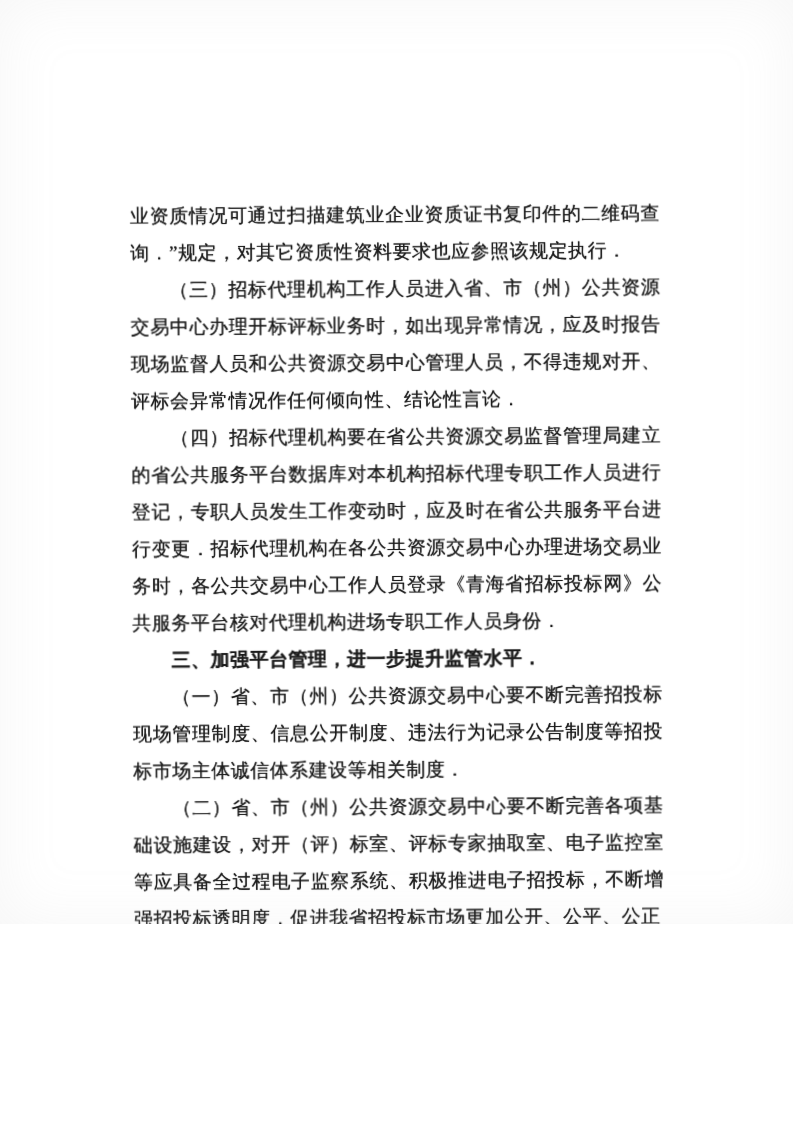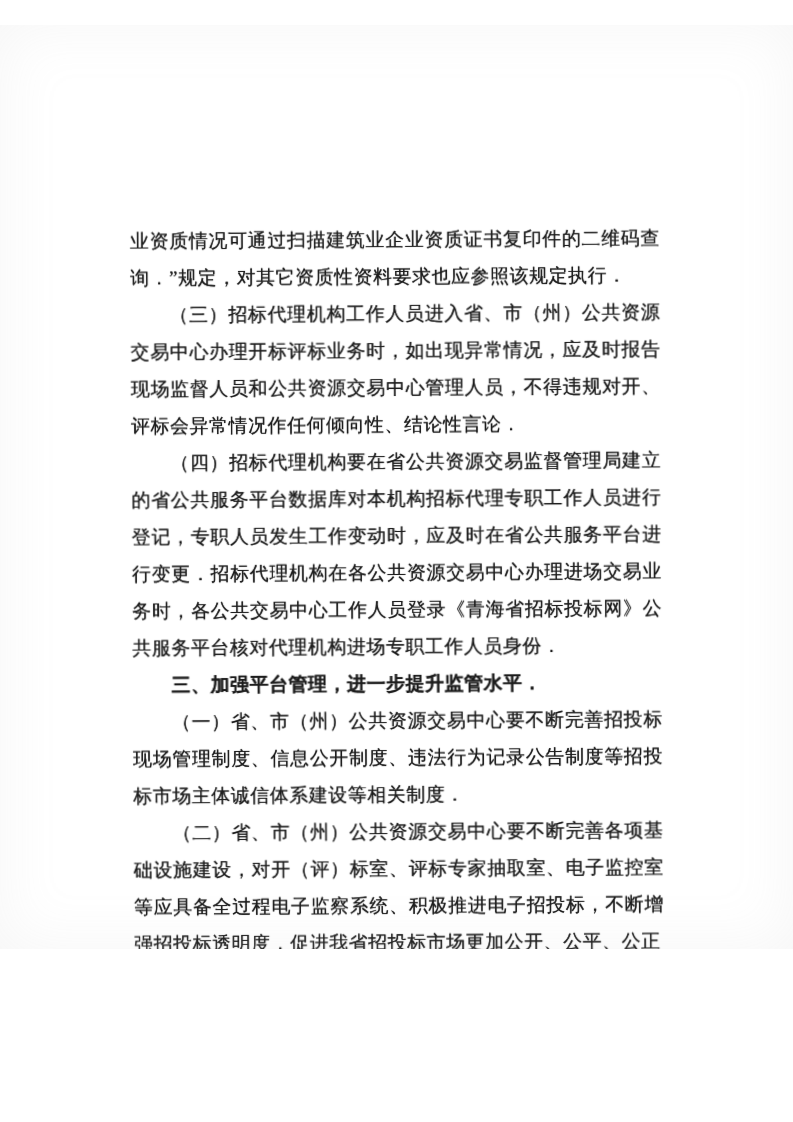--- a/index.html
+++ b/index.html
@@ -8,21 +8,20 @@
     padding: 0;
     background: #ffffff;
   }
   .page {
     position: relative;
     width: 793px;
     height: 924px;
     background: #ffffff;
     overflow: hidden;
     font-family: "Liberation Serif", "DejaVu Serif", serif;
-    margin-top: 25px;
   }
   
   .page::after {
     content: "";
     position: absolute;
     inset: 0;
     pointer-events: none;
     box-shadow: inset 0 0 60px rgba(180,180,180,0.12);
   }
   .text-block {

